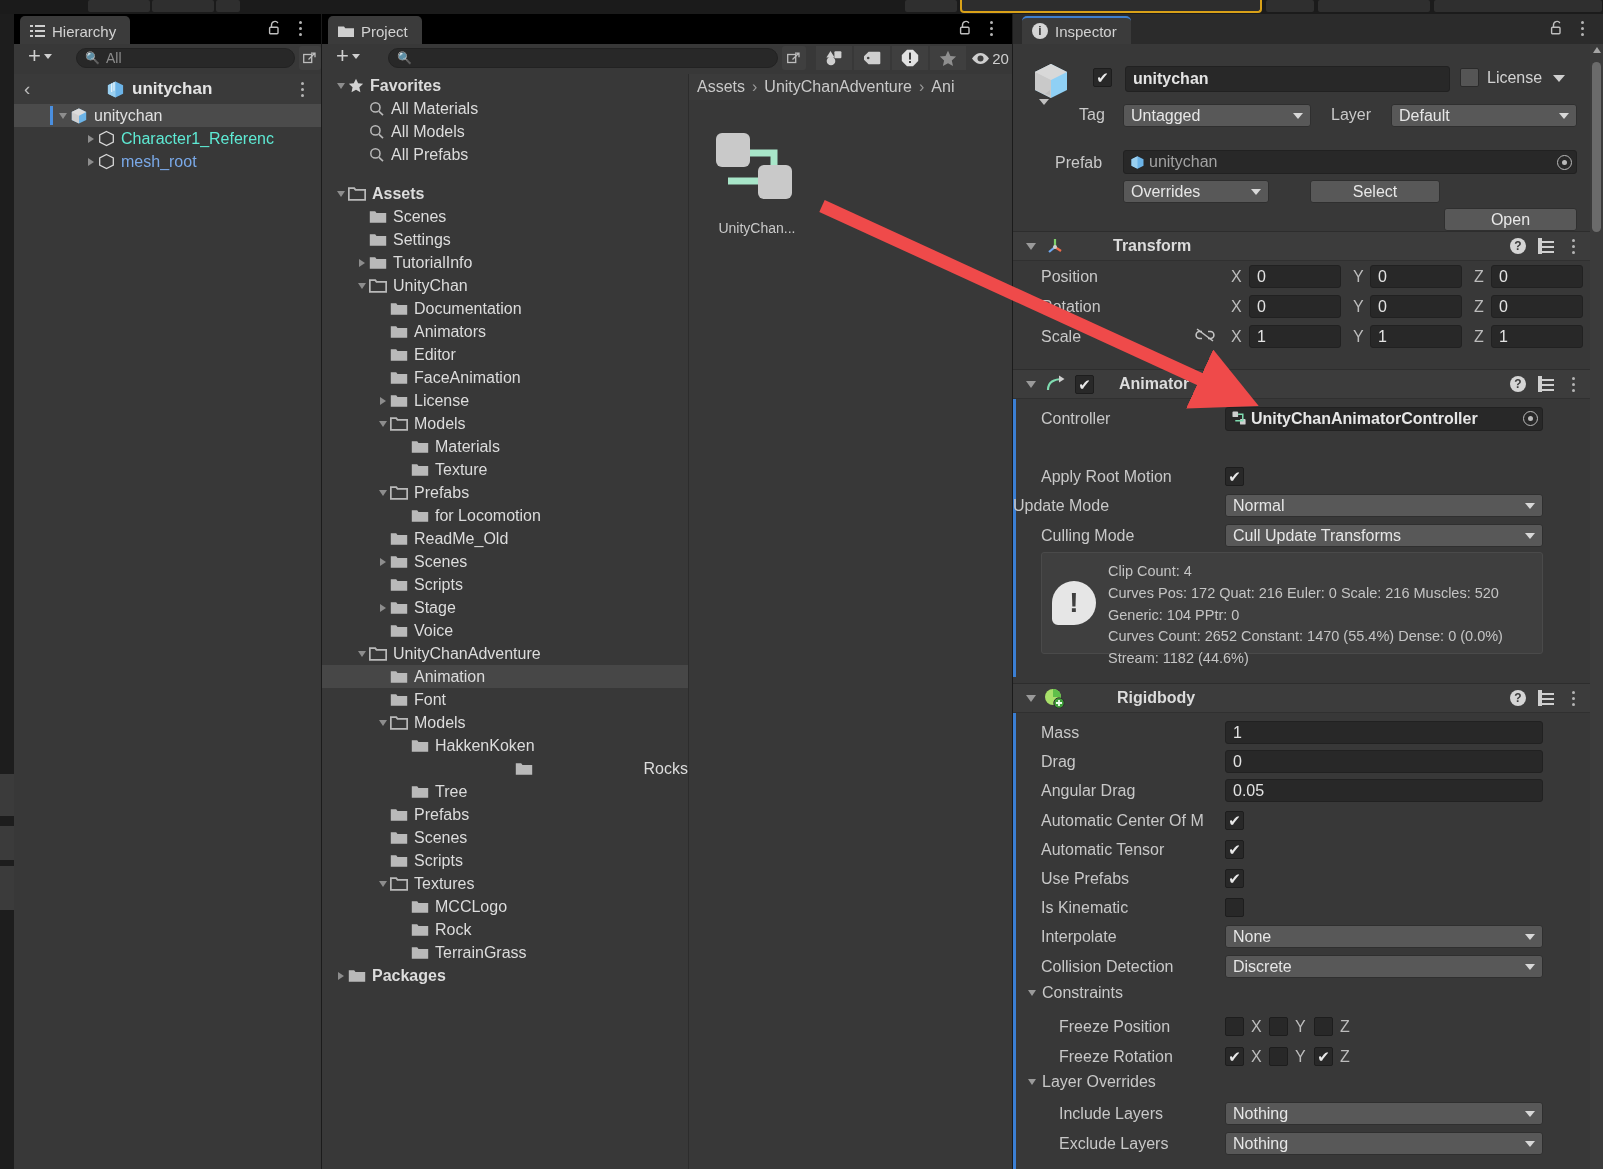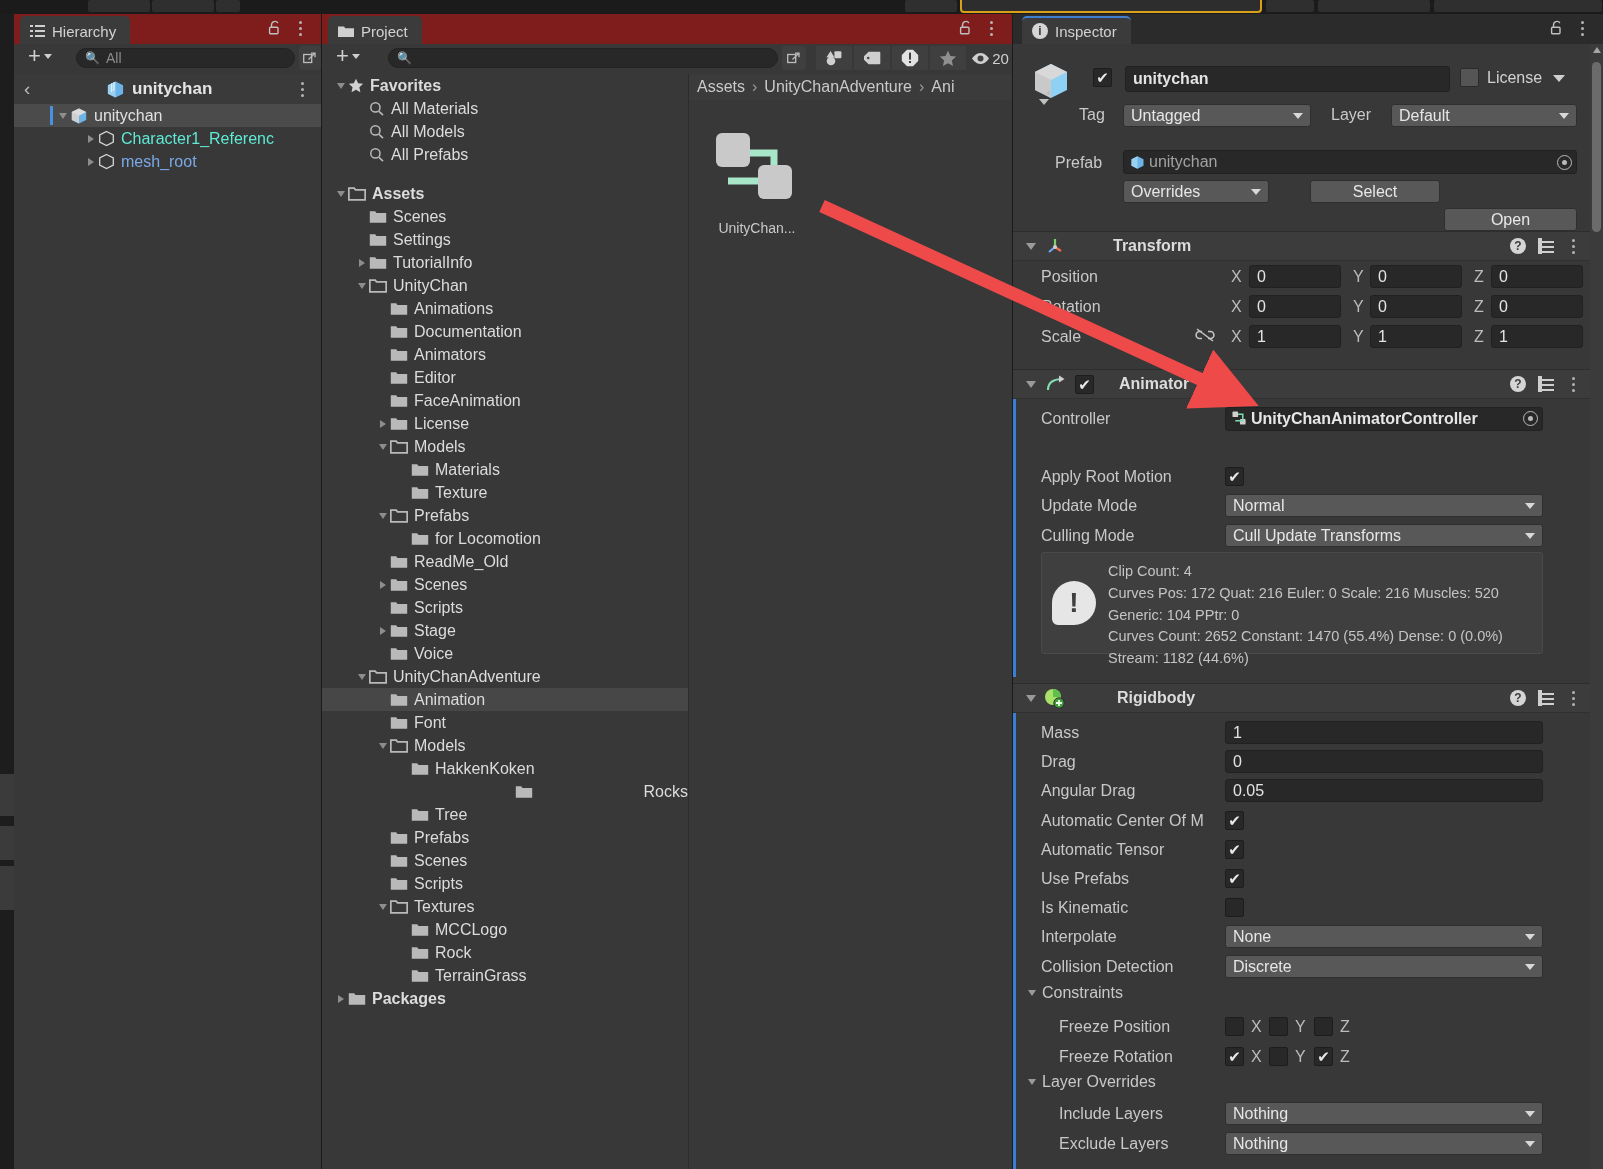--- a/index.html
+++ b/index.html
@@ -10,21 +10,21 @@
   #top-strip { position:absolute; left:0; top:0; width:1603px; height:14px; background:#1b1b1b; }
   #top-strip .seg { position:absolute; top:0; height:12px; background:#2f2f2f; border-radius:2px; }
   #top-strip .seg.hl { background:#2d2d2d; border:2px solid #d9a118; border-top:none; border-radius:0 0 4px 4px; height:13px; }
 
   
   #left-rail { position:absolute; left:0; top:14px; width:14px; height:1155px; background:#1d1d1d; }
   #left-rail .chip { position:absolute; left:0; width:14px; background:#3b3b3b; }
 
   
   .panel { position:absolute; background:#383838; }
-  .tabbar { position:relative; height:30px; background:#7f1d1d; }
+  .tabbar { position:relative; height:30px; background:#000000; }
   .tab { position:absolute; left:6px; top:2px; height:28px; background:#3b3b3b; border-radius:5px 5px 0 0;
          display:flex; align-items:center; gap:7px; padding:0 14px 0 10px; color:#d2d2d2; font-size:15px;
          border-top:2px solid transparent; }
   .tab.active-blue { border-top:2px solid #3f7fcf; }
   .tabbar .lock  { position:absolute; top:6px; width:16px; height:16px; }
   .tabbar .kebab { position:absolute; top:5px; width:14px; height:18px; }
 
   .kebab-dots { display:flex; flex-direction:column; align-items:center; justify-content:center; gap:3px; height:100%; }
   .kebab-dots i { width:3px; height:3px; border-radius:50%; background:#b4b4b4; display:block; }
 
@@ -366,27 +366,20 @@
           <svg width="18" height="14" viewBox="0 0 18 14">
             <path d="M0.8 1.2h5.4l1.3 1.7h9.7v9.9H0.8z" fill="none" stroke="#b9b9b9" stroke-width="1.8"></path>
           </svg>
           <span class="lbl" style="font-weight:normal; color:#dcdcdc;">UnityChan</span>
         </div>
         <div class="row" style="padding-left: 54px;">
           <span class="tw"></span>
           <svg width="18" height="14" viewBox="0 0 18 14">
             <path d="M0.8 1.2h5.4l1.3 1.7h9.7v9.9H0.8z" fill="#b9b9b9"></path>
           </svg>
-          <span class="lbl" style="font-weight:normal; color:#dcdcdc;">Animations</span>
-        </div>
-        <div class="row" style="padding-left: 54px;">
-          <span class="tw"></span>
-          <svg width="18" height="14" viewBox="0 0 18 14">
-            <path d="M0.8 1.2h5.4l1.3 1.7h9.7v9.9H0.8z" fill="#b9b9b9"></path>
-          </svg>
           <span class="lbl" style="font-weight:normal; color:#dcdcdc;">Documentation</span>
         </div>
         <div class="row" style="padding-left: 54px;">
           <span class="tw"></span>
           <svg width="18" height="14" viewBox="0 0 18 14">
             <path d="M0.8 1.2h5.4l1.3 1.7h9.7v9.9H0.8z" fill="#b9b9b9"></path>
           </svg>
           <span class="lbl" style="font-weight:normal; color:#dcdcdc;">Animators</span>
         </div>
         <div class="row" style="padding-left: 54px;">
@@ -816,21 +809,21 @@
       </span>
     </div>
 
 
     <div class="field-row" style="left:0; top:418px; width:577px;">
       <span class="flbl" style="margin-left:28px;">Apply Root Motion</span>
       <span class="cbx" style="position:absolute; left:212px;">✔</span>
     </div>
 
     <div class="field-row" style="left:0; top:447px; width:577px;">
-      <span class="flbl" style="margin-left:28px;">Update Mode</span>
+      <span class="flbl" style="">Update Mode</span>
       <span class="dropdown" style="position:absolute; left:212px; width:318px;">
         <span>Normal</span>
           <span class="dc"></span>
       </span>
     </div>
 
     <div class="field-row" style="left:0; top:477px; width:577px;">
       <span class="flbl" style="margin-left:28px;">Culling Mode</span>
       <span class="dropdown" style="position:absolute; left:212px; width:318px;">
         <span>Cull Update Transforms</span>

